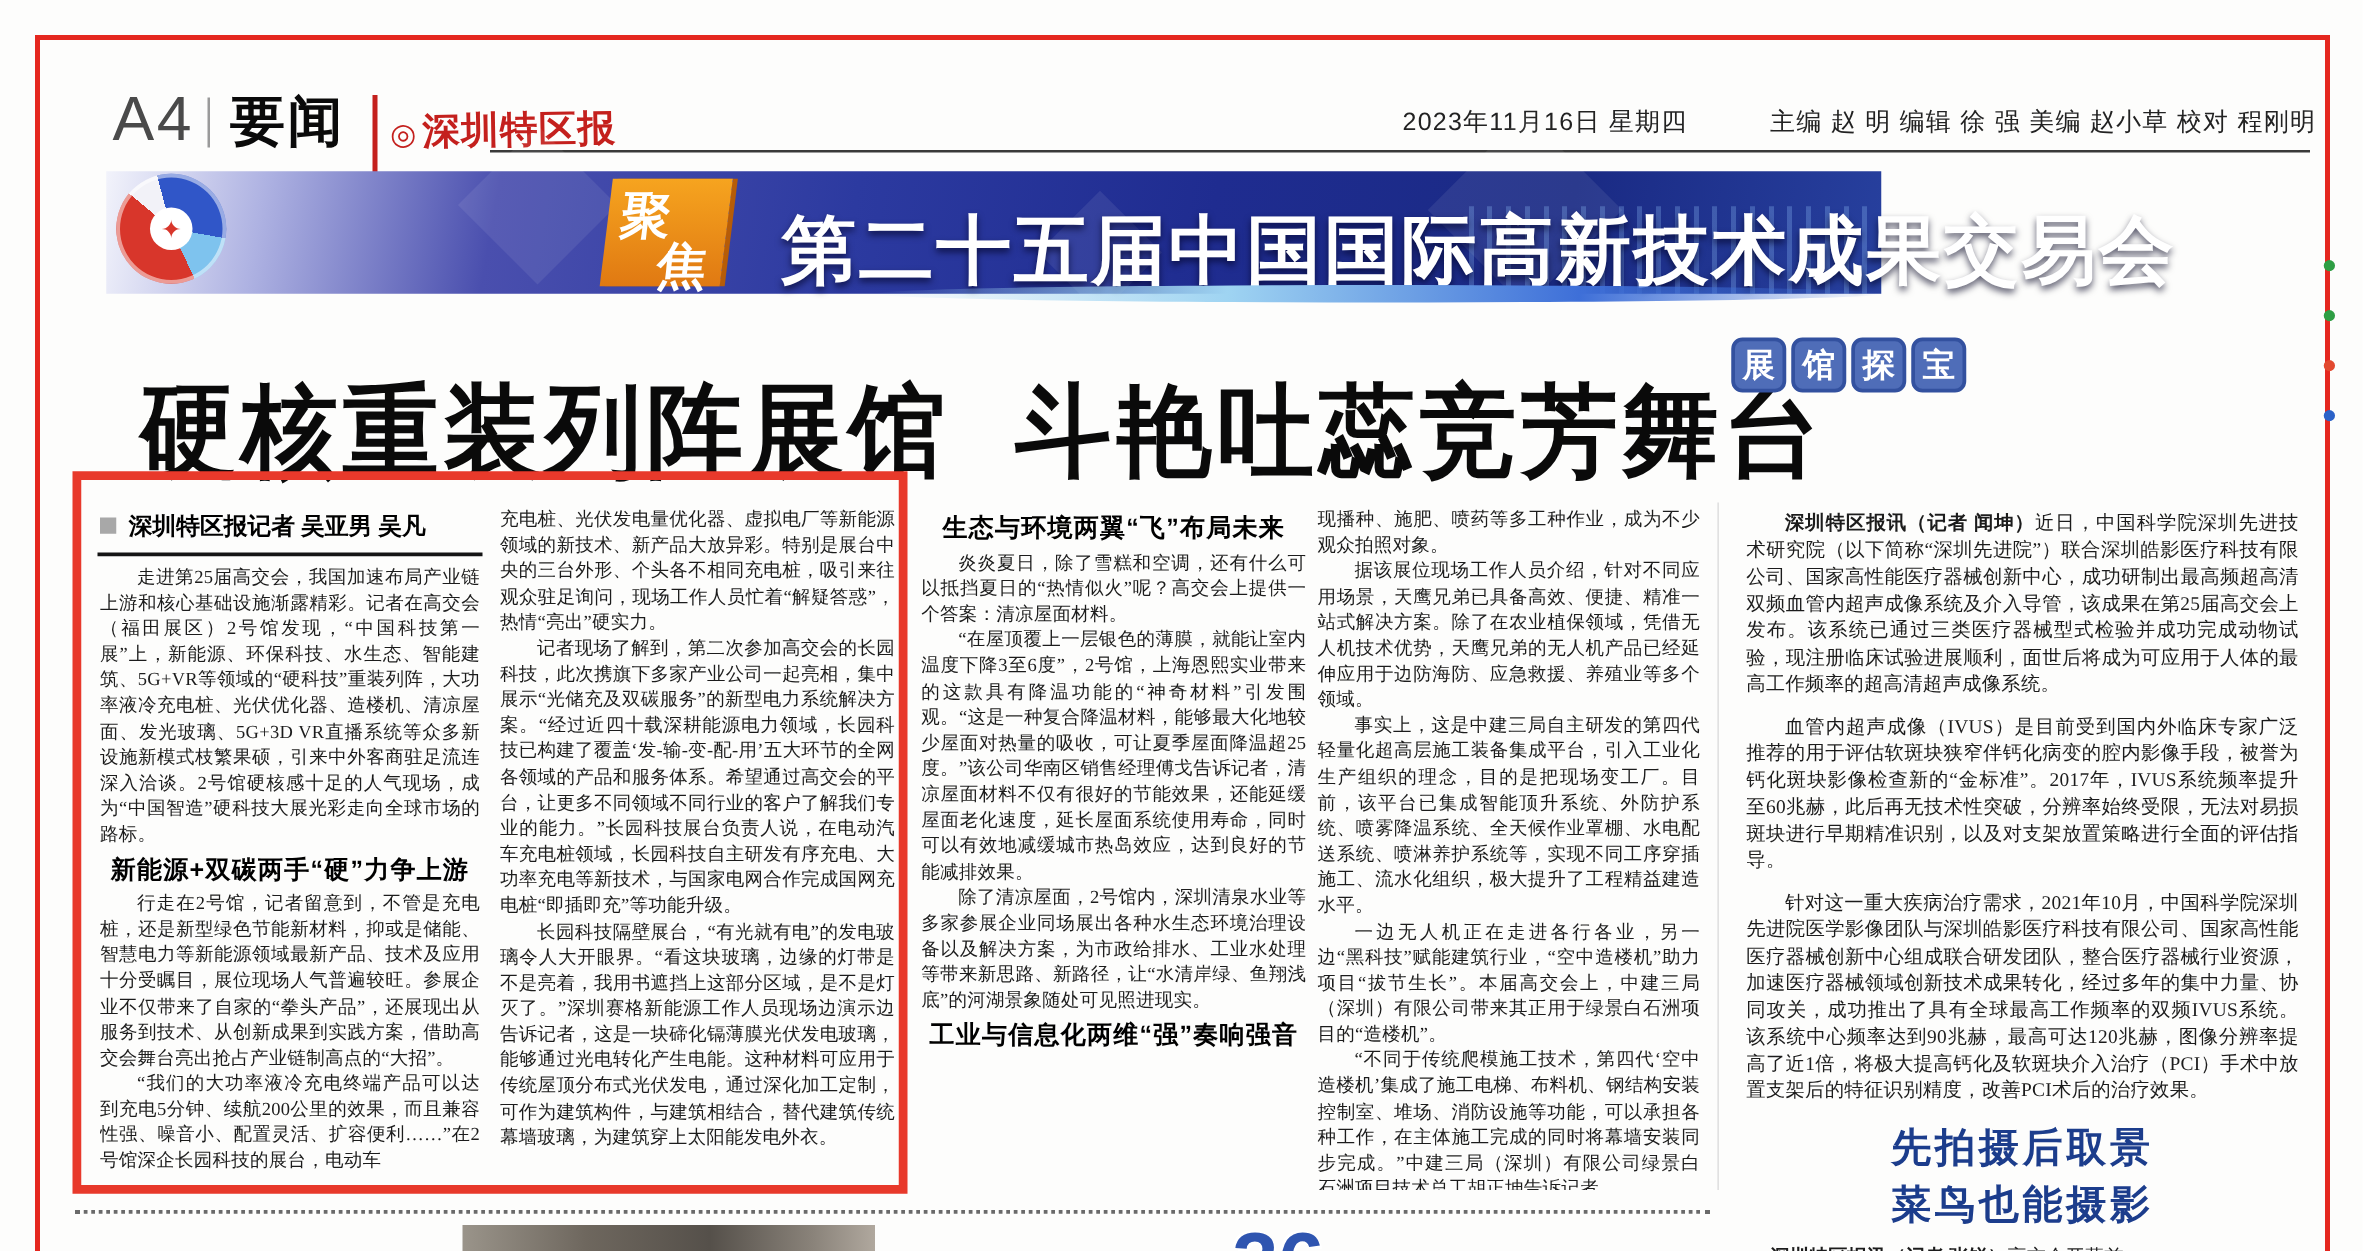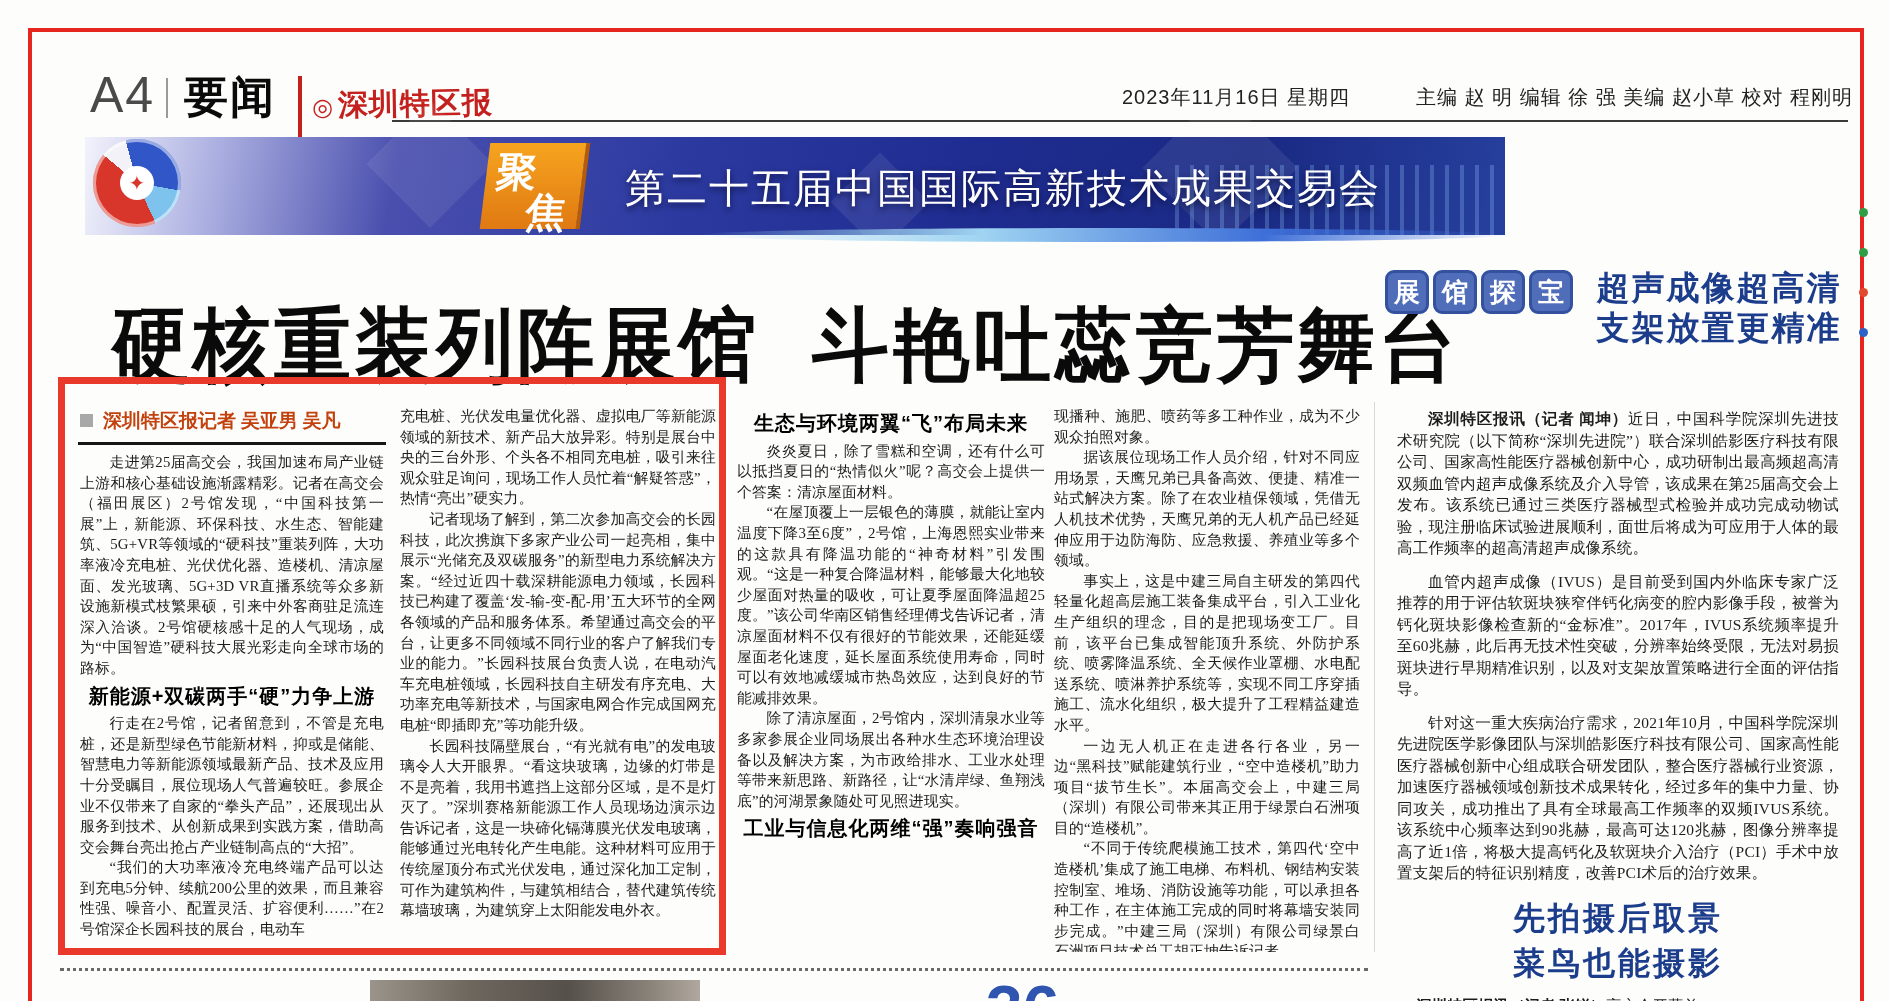--- a/index.html
+++ b/index.html
@@ -35,40 +35,40 @@
     background:repeating-linear-gradient(90deg,rgba(150,200,255,.55) 0 4px,rgba(20,40,120,0) 4px 15px);}
   .emblem{position:absolute;left:8px;top:2px;width:88px;height:88px;border-radius:50%;
     background:conic-gradient(from 210deg,#d8362b 0 100deg,#f2f2f8 100deg 135deg,#3056c8 135deg 250deg,#7ec3ee 250deg 305deg,#d8362b 305deg 360deg);
     display:flex;align-items:center;justify-content:center;box-shadow:0 0 0 3px rgba(255,255,255,.5) inset;}
   .emblem .core{width:34px;height:34px;border-radius:50%;background:#fff;display:flex;align-items:center;justify-content:center;
     color:#d8362b;font-size:20px;font-weight:bold;}
   .focus-badge{position:absolute;left:400px;top:6px;width:96px;height:86px;transform:skewX(-7deg);
     background:linear-gradient(180deg,#f6a41f,#e07912);box-shadow:4px 0 0 #b65c08;color:#fff;font-weight:900;}
   .focus-badge .c1{position:absolute;left:10px;top:2px;font-size:40px;}
   .focus-badge .c2{position:absolute;left:44px;top:42px;font-size:40px;}
-  .banner-title{position:absolute;left:540px;top:24px;color:#fff;font-weight:400;font-size:40px;letter-spacing:2px;
+  .banner-title{position:absolute;left:540px;top:24px;color:#fff;font-weight:700;font-size:60px;letter-spacing:2px;
     white-space:nowrap;text-shadow:0 3px 6px rgba(0,0,30,.65);text-align:right;}
   .swoosh{position:absolute;left:700px;top:228px;width:805px;height:14px;border-radius:50%;
     background:linear-gradient(90deg,rgba(255,255,255,0),#9fd4f2 35%,#3e6fd8 70%,rgba(255,255,255,0));}
 
   
   .edge-dot{position:absolute;left:1859px;width:9px;height:9px;border-radius:50%;z-index:31;}
 
   
   .headline{position:absolute;left:112px;top:292px;white-space:nowrap;color:#0a0a0a;
     font-weight:900;font-size:77px;letter-spacing:4px;transform:scaleY(1.05);transform-origin:top left;}
   .headline .gap{display:inline-block;width:52px;}
 
   
   .red-box{position:absolute;left:58px;top:377px;width:668px;height:578px;box-sizing:border-box;
     border:7px solid #e8392b;z-index:15;pointer-events:none;}
 
   
   .byline{position:absolute;left:80px;top:408px;font-family:"Liberation Serif","DejaVu Serif",serif;
-    font-weight:bold;font-size:19px;color:#c2410c;}
+    font-weight:bold;font-size:19px;color:#000000;}
   .byline .sq{display:inline-block;width:13px;height:13px;background:#a8a8a8;margin-right:10px;}
   .byline-rule{position:absolute;left:78px;top:442px;width:308px;border-top:3px solid #151515;}
 
   .col{position:absolute;top:406px;width:308px;height:546px;overflow:hidden;
     font-family:"Liberation Serif","DejaVu Serif",serif;font-size:14.8px;line-height:20.6px;
     color:#1c1c1c;text-align:justify;letter-spacing:.2px;}
   .col p{margin:0;text-indent:2em;}
   .col p.cont{text-indent:0;}
   .col .subhead{font-family:"Liberation Sans","DejaVu Sans",sans-serif;font-weight:900;font-size:20px;
     text-align:center;text-indent:0;margin:7px 0;letter-spacing:1px;color:#000;}
@@ -185,24 +185,20 @@
   <div class="col-divider"></div>
 
   <div class="sidebar">
     <div class="sb-head">
       <div class="tiles">
         <div class="tile">展</div>
         <div class="tile">馆</div>
         <div class="tile">探</div>
         <div class="tile">宝</div>
       </div>
-      <div class="sb-headline">
-        <div>超声成像超高清</div>
-        <div>支架放置更精准</div>
-      </div>
     </div>
     <div class="sb-body">
       <p><b>深圳特区报讯（记者 闻坤）</b><span>近日，中国科学院深圳先进技术研究院（以下简称“深圳先进院”）联合深圳皓影医疗科技有限公司、国家高性能医疗器械创新中心，成功研制出最高频超高清双频血管内超声成像系统及介入导管，该成果在第25届高交会上发布。该系统已通过三类医疗器械型式检验并成功完成动物试验，现注册临床试验进展顺利，面世后将成为可应用于人体的最高工作频率的超高清超声成像系统。</span></p>
       <p>血管内超声成像（IVUS）是目前受到国内外临床专家广泛推荐的用于评估软斑块狭窄伴钙化病变的腔内影像手段，被誉为钙化斑块影像检查新的“金标准”。2017年，IVUS系统频率提升至60兆赫，此后再无技术性突破，分辨率始终受限，无法对易损斑块进行早期精准识别，以及对支架放置策略进行全面的评估指导。</p>
       <p>针对这一重大疾病治疗需求，2021年10月，中国科学院深圳先进院医学影像团队与深圳皓影医疗科技有限公司、国家高性能医疗器械创新中心组成联合研发团队，整合医疗器械行业资源，加速医疗器械领域创新技术成果转化，经过多年的集中力量、协同攻关，成功推出了具有全球最高工作频率的双频IVUS系统。该系统中心频率达到90兆赫，最高可达120兆赫，图像分辨率提高了近1倍，将极大提高钙化及软斑块介入治疗（PCI）手术中放置支架后的特征识别精度，改善PCI术后的治疗效果。</p>
     </div>
     <div class="sb-headline2">
       <div>先拍摄后取景</div>
       <div>菜鸟也能摄影</div>
     </div>

